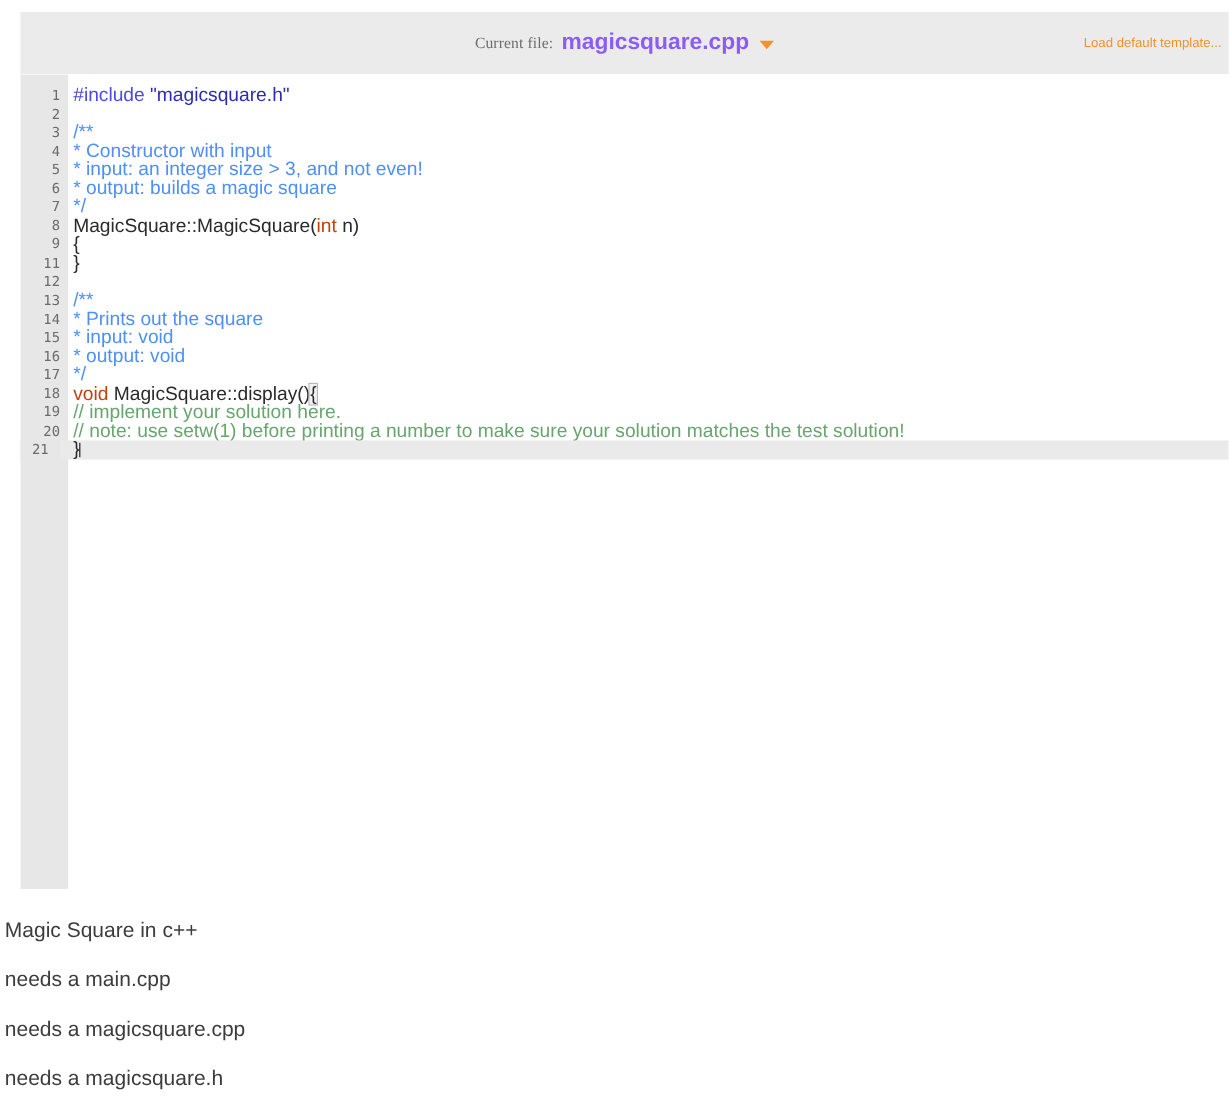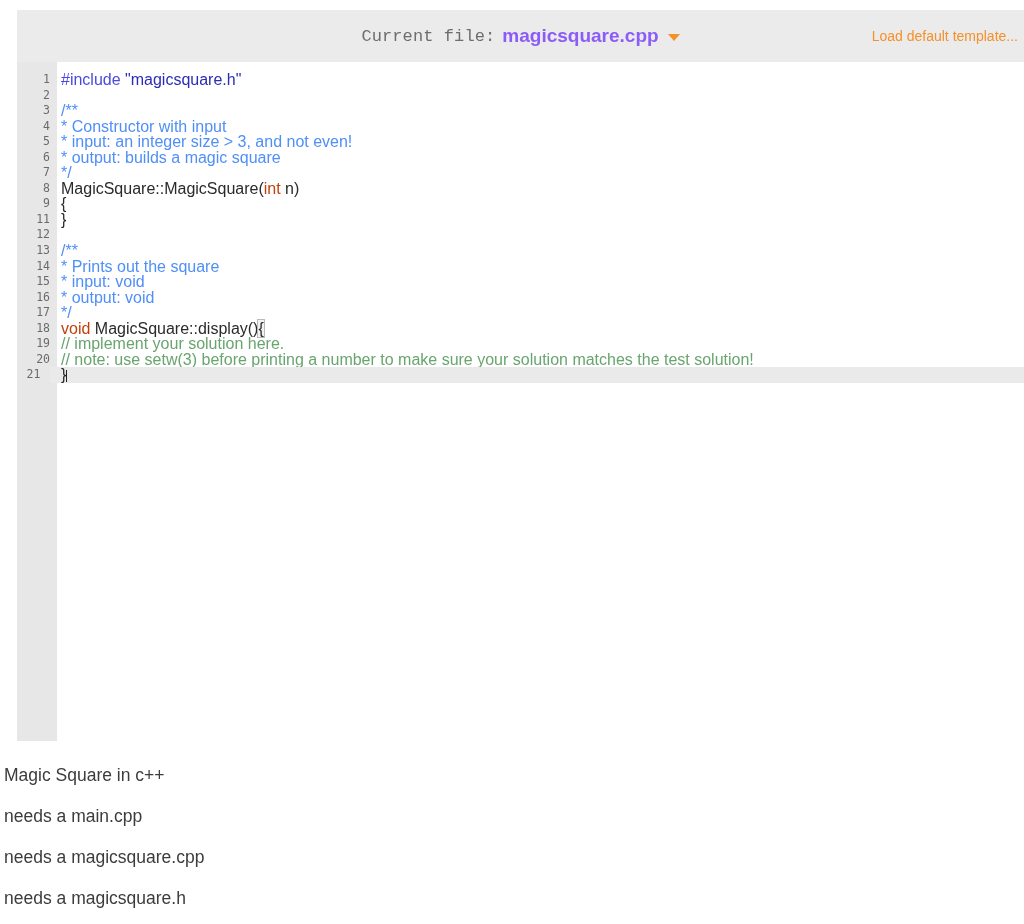--- a/index.html
+++ b/index.html
@@ -31,23 +31,23 @@
     right: 0;
     top: 0;
     height: 52px;
     display: flex;
     align-items: center;
     justify-content: center;
     gap: 7px;
     pointer-events: none;
   }
   #current-file-label {
-    font-size: 17px;
+    font-size: 13px;
     color: #6d6d6d;
-    font-family: Liberation Mono, monospace;
+    font-family: Liberation Serif, serif;
     letter-spacing: 0.1px;
   }
   #current-file-name {
     font-size: 19px;
     font-weight: bold;
     color: #8b5cf6;
     font-family: "Liberation Sans", sans-serif;
     pointer-events: auto;
     cursor: pointer;
   }
@@ -60,21 +60,21 @@
     margin-left: 2px;
     margin-top: 3px;
     pointer-events: auto;
     cursor: pointer;
   }
   #load-default-template {
     position: absolute;
     right: 6px;
     top: 50%;
     transform: translateY(-50%);
-    font-size: 14px;
+    font-size: 11px;
     color: #f5902a;
     font-family: "Liberation Sans", sans-serif;
     cursor: pointer;
     white-space: nowrap;
   }
 
   
   #code-editor {
     position: absolute;
     left: 17px;
@@ -257,21 +257,21 @@
       <div class="line-row">
         <span class="ln">18</span>
         <span class="code-text"><span class="tok-kw">void</span><span class="tok-plain"> MagicSquare::display()</span><span class="tok-plain bracket-match">{</span></span>
       </div>
       <div class="line-row">
         <span class="ln">19</span>
         <span class="code-text"><span class="tok-plain">   </span><span class="tok-linecmt">// implement your solution here.</span></span>
       </div>
       <div class="line-row">
         <span class="ln">20</span>
-        <span class="code-text"><span class="tok-plain">   </span><span class="tok-linecmt">// note: use setw(3) before printing a number to make sure your solution matches the test solution!</span></span>
+        <span class="code-text"><span class="tok-plain">   </span><span class="tok-linecmt">// note: use setw(1) before printing a number to make sure your solution matches the test solution!</span></span>
       </div>
       <div class="line-row active-line">
         <span class="ln">21</span>
         <span class="code-text"><span class="tok-plain">}</span><span class="caret"></span></span>
       </div>
     </div>
 </div>
 
 <div id="description">
     <div class="desc-line">Magic Square in c++</div>

